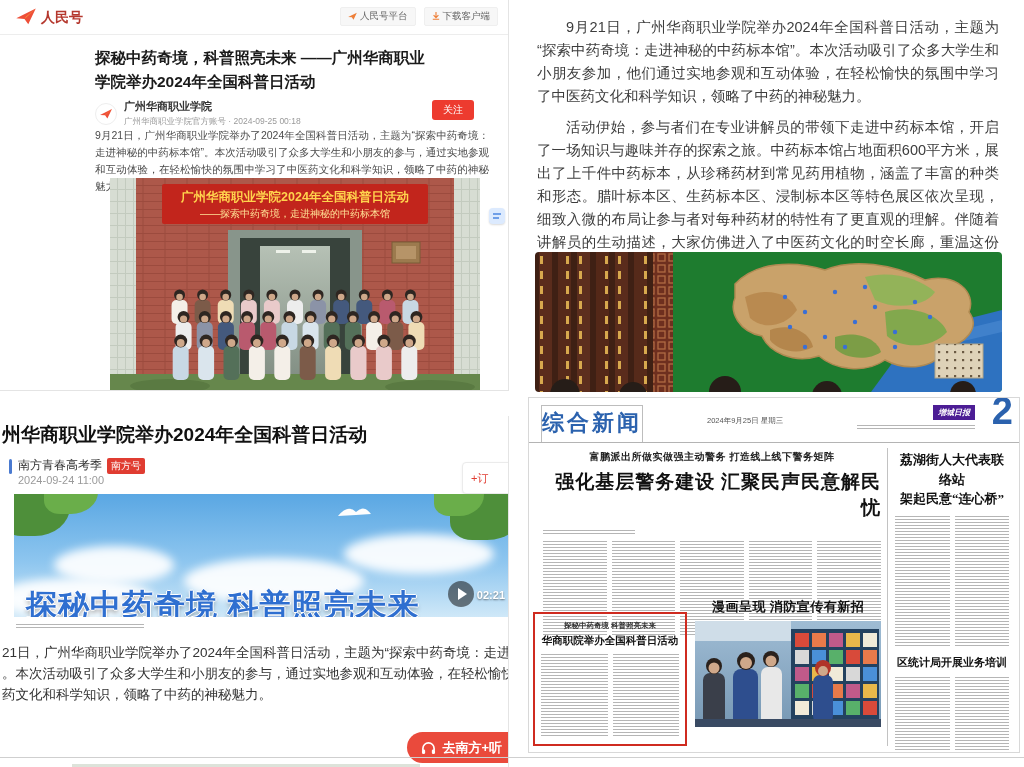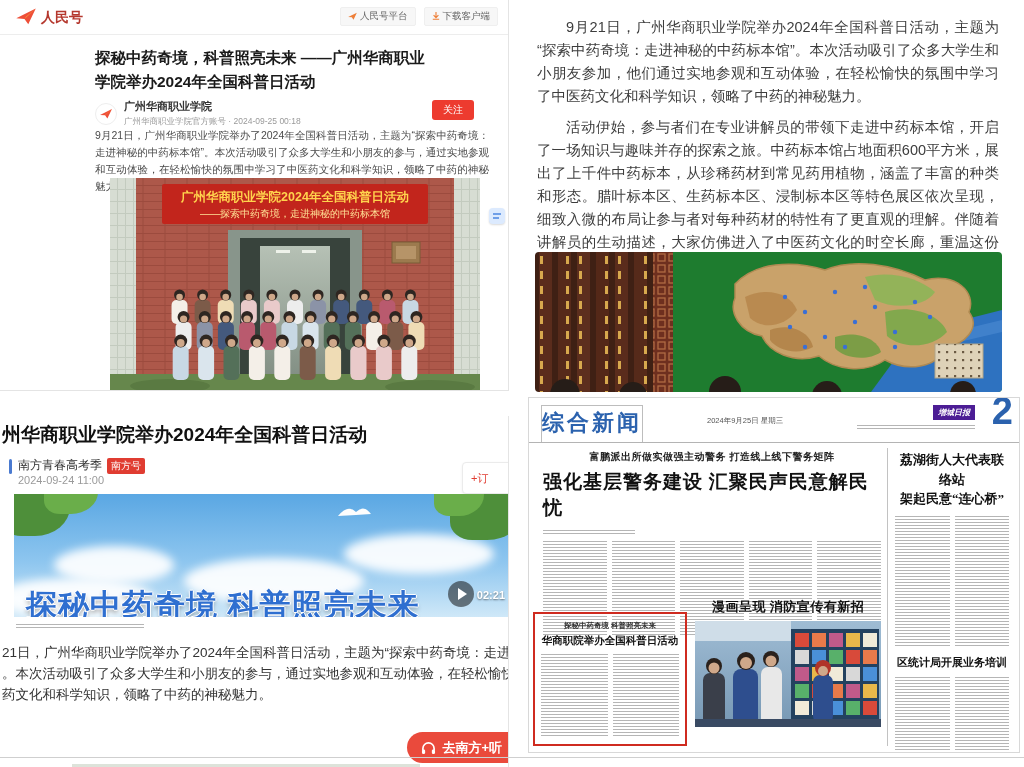--- a/index.html
+++ b/index.html
@@ -36,21 +36,21 @@
   
   #p-np{left:528px;top:397px;width:492px;height:356px;background:#fff;border:1px solid #d8d8d8;box-sizing:border-box;overflow:hidden;}
   .np-section{left:12px;top:7px;font-size:22px;font-weight:bold;color:#2b62ae;letter-spacing:3px;border:1px solid #bdbdbd;padding:2px 0 4px;}
   .np-date{left:178px;top:18px;font-size:7.5px;color:#555;}
   .np-rule{left:0;top:44px;width:490px;border-top:1px solid #b4b4b4;}
   .np-masthead{right:44px;top:7px;background:#4c1d95;color:#fff;font-size:8px;font-style:italic;font-weight:bold;padding:2px 5px;}
   .np-page{right:6px;top:-8px;font-size:38px;font-weight:bold;color:#2b62ae;}
   .np-editors{right:44px;top:27px;width:118px;height:5px;}
   .np-main{left:14px;top:52px;width:338px;}
   .np-kicker{text-align:center;font-size:10px;font-weight:bold;color:#222;letter-spacing:.5px;}
-  .np-headline{text-align:left;font-size:19px;font-weight:bold;color:#111;font-family:"Liberation Serif",serif;letter-spacing:1px;margin-top:5px;}
+  .np-headline{text-align:right;font-size:19px;font-weight:bold;color:#111;font-family:"Liberation Serif",serif;letter-spacing:1px;margin-top:5px;}
   .np-byline{width:92px;height:5px;margin-top:9px;}
   .np-cols{margin-top:6px;height:96px;}
   .np-vline{left:358px;top:50px;height:298px;border-left:1px solid #c2c2c2;}
   .np-right{left:366px;top:52px;width:114px;}
   .np-r-h{text-align:center;font-size:13px;font-weight:bold;color:#111;font-family:"Liberation Serif",serif;line-height:1.5;}
   .np-r-m1{margin-top:7px;height:130px;}
   .np-r-h2{margin-top:9px;text-align:center;font-size:11px;font-weight:bold;color:#111;font-family:"Liberation Serif",serif;}
   .np-r-m2{margin-top:7px;height:86px;}
   .np-box{left:4px;top:214px;width:154px;height:134px;border:2px solid #cf2b20;box-sizing:border-box;padding:7px 6px;}
   .np-box-k{font-size:7.5px;font-weight:bold;text-align:center;color:#333;}

